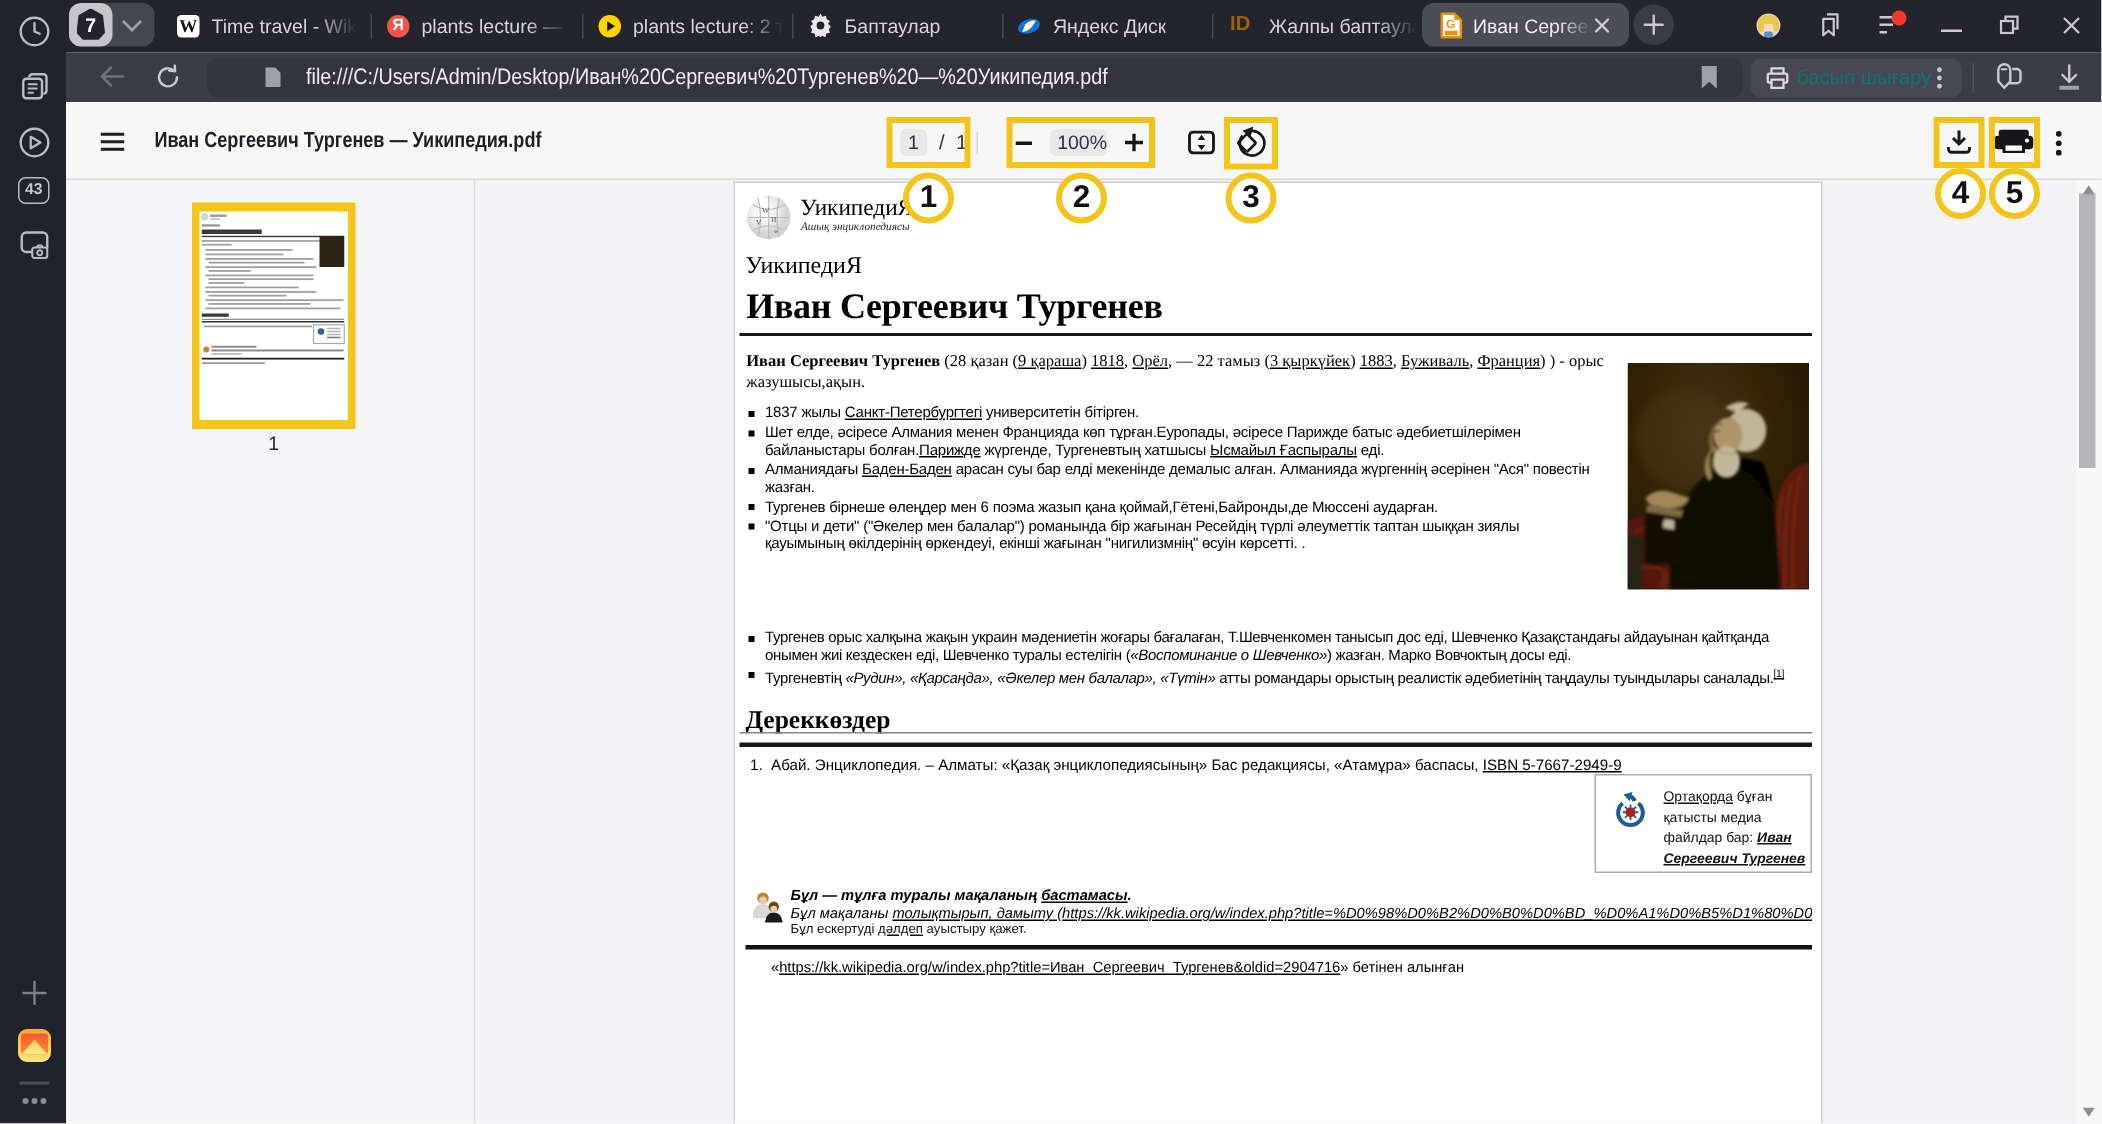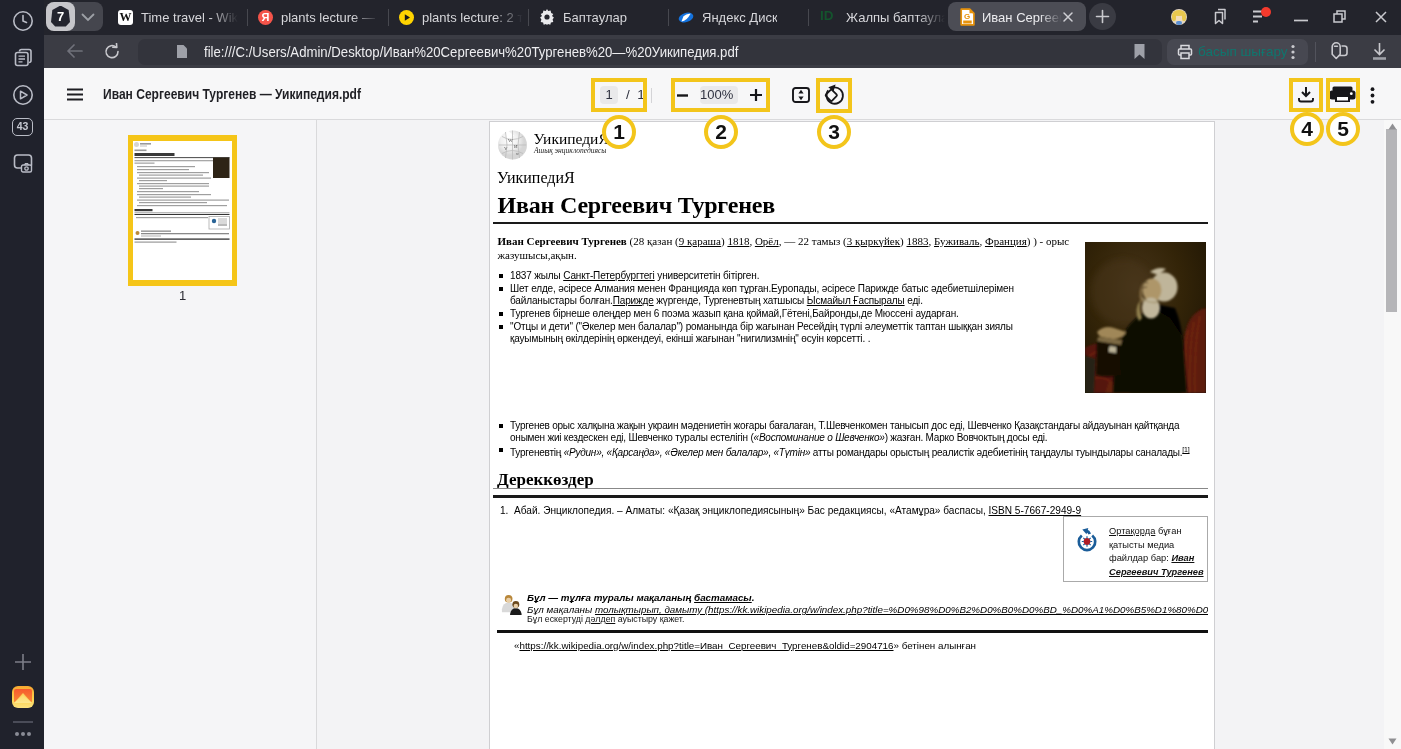--- a/index.html
+++ b/index.html
@@ -114,21 +114,21 @@
   <div class="abs ttl" style="left:563px;top:0;width:70px">Баптаулар</div>
   <div class="abs tsep" style="left:668px"></div>
 
   <svg class="abs" style="left:678px;top:10px" width="16" height="15" viewBox="0 0 16 15">
       <ellipse cx="8" cy="7.5" rx="7.5" ry="4.6" fill="#1372DE" transform="rotate(-18 8 7.5)"></ellipse>
       <path d="M2.5 9.8 Q7 11.5 13.5 5.4 Q10 3.6 6 5.6 Z" fill="#fff" transform="rotate(-18 8 7.5)"></path>
     </svg>
   <div class="abs ttl" style="left:702px;top:0;width:75px">Яндекс Диск</div>
   <div class="abs tsep" style="left:808px"></div>
 
-  <div class="abs" style="left:820px;top:8px;color:#14532d;font-weight:bold;font-size:13.5px">ID</div>
+  <div class="abs" style="left:820px;top:8px;color:#a16207;font-weight:bold;font-size:13.5px">ID</div>
   <div class="abs ttl fade" style="left:846px;top:0;width:102px">Жалпы баптаулар</div>
 
   <div class="abs" style="left:948px;top:2px;width:138px;height:29px;border-radius:8px;background:#4C4D55"></div>
   <svg class="abs" style="left:960px;top:8px" width="15" height="18" viewBox="0 0 15 18">
     <path d="M1.2 1.2 h8.5 l4.2 4.2 v11.4 h-12.7 z" fill="#fff" stroke="#E8930C" stroke-width="1.7" stroke-linejoin="round"></path>
     <path d="M9.5 0.8 l4.5 4.5 h-4.5 z" fill="#E8930C"></path>
     <text x="4" y="10.5" font-size="8" font-weight="bold" fill="#E8930C" font-family="Liberation Sans">G</text>
     <rect x="3.2" y="12.5" width="8.5" height="3" fill="#E8930C"></rect>
   </svg>
   <div class="abs ttl fade" style="left:982px;top:0;width:82px;color:#ECECEF">Иван Сергееви</div>
@@ -211,21 +211,21 @@
     </svg>
   <div class="abs" style="left:103px;top:86px;color:#1F1F24;font-size:14.5px;font-weight:bold;transform:scaleX(0.83);transform-origin:left center">Иван Сергеевич Тургенев — Уикипедия.pdf</div>
 
   <div class="abs" style="left:600px;top:86px;width:18px;height:18px;border-radius:4px;background:#E9E9EB;color:#2F3240;font-size:13px;text-align:center;line-height:18px">1</div>
   <div class="abs" style="left:626px;top:87px;color:#2F3240;font-size:13.5px">/&nbsp;&nbsp;1</div>
   <div class="abs" style="left:651px;top:88px;width:1px;height:15px;background:#D4D4D7"></div>
 
   <svg class="abs" style="left:677px;top:94px" width="11" height="3" viewBox="0 0 11 3">
       <path d="M0 1.5 h11" stroke="#17171B" stroke-width="2.4"></path>
     </svg>
-  <div class="abs" style="left:700px;top:86px;width:38px;height:18px;border-radius:4px;background:#E9E9EB;color:#2F3240;font-size:13px;text-align:left;line-height:18px">100%</div>
+  <div class="abs" style="left:700px;top:86px;width:38px;height:18px;border-radius:4px;background:#E9E9EB;color:#2F3240;font-size:13px;text-align:right;line-height:18px">100%</div>
   <svg class="abs" style="left:750px;top:89px" width="12" height="12" viewBox="0 0 12 12">
       <path d="M6 0 V12 M0 6 H12" stroke="#17171B" stroke-width="2.2"></path>
     </svg>
 
   <svg class="abs" style="left:792px;top:87px" width="18" height="16" viewBox="0 0 18 16">
       <rect x="1" y="1" width="16" height="14" rx="2.5" fill="none" stroke="#17171B" stroke-width="1.9"></rect>
       <path d="M9 2.8 l2.6 3.6 h-5.2 z" fill="#17171B"></path>
       <path d="M9 13.2 l2.6 -3.6 h-5.2 z" fill="#17171B"></path>
     </svg>
 
@@ -365,20 +365,21 @@
         <path d="M62 45 l-5 1 M63 41 q-4 -2 -7 0" stroke="#46341c" stroke-width="1" fill="none"></path>
         <ellipse cx="66" cy="66" rx="9" ry="10.5" fill="#c1b79c"></ellipse>
         <path d="M56 57 q-3 10 1 19 l-3 3 q-6 -11 2 -22" fill="#93824f"></path>
         <path d="M57 56 q7 6 16 4" stroke="#a89a74" stroke-width="1.3" fill="none"></path>
       </g>
     </svg>
 
     <ul class="abs" id="ul1" style="left:21px;top:149px;width:640px">
       <li>1837 жылы <u>Санкт-Петербургтегі</u> университетін бітірген.</li>
       <li>Шет елде, әсіресе Алмания менен Францияда көп тұрған.Еуропады, әсіресе Парижде батыс әдебиетшілерімен<br>байланыстары болған.<u>Парижде</u> жүргенде, Тургеневтың хатшысы <u>Ысмайыл Ғаспыралы</u> еді.</li>
+      <li>Алманиядағы <u>Баден-Баден</u> арасан суы бар елді мекенінде демалыс алған. Алманияда жүргеннің әсерінен "Ася" повестін<br>жазған.</li>
       <li>Тургенев бірнеше өлеңдер мен 6 поэма жазып қана қоймай,Гётені,Байронды,де Мюссені аударған.</li>
       <li>"Отцы и дети" ("Әкелер мен балалар") романында бір жағынан Ресейдің түрлі әлеуметтік таптан шыққан зиялы<br>қауымының өкілдерінің өркендеуі, екінші жағынан "нигилизмнің" өсуін көрсетті. .</li>
     </ul>
     <ul class="abs" id="ul2" style="left:21px;top:299px;width:700px">
       <li>Тургенев орыс халқына жақын украин мәдениетін жоғары бағалаған, Т.Шевченкомен танысып дос еді, Шевченко Қазақстандағы айдауынан қайтқанда<br>онымен жиі кездескен еді, Шевченко туралы естелігін (<i>«Воспоминание о Шевченко»</i>) жазған. Марко Вовчоктың досы еді.</li>
       <li>Тургеневтің <i>«Рудин», «Қарсаңда», «Әкелер мен балалар», «Түтін»</i> атты романдары орыстың реалистік әдебиетінің таңдаулы туындылары саналады.<sup style="font-size:7px"><u>[1]</u></sup></li>
     </ul>
 
     <div class="abs ser" style="left:8px;top:349.5px;font-size:17px;line-height:17px;font-weight:bold">Дереккөздер</div>
     <div class="abs" style="left:4px;top:366.5px;width:715px;height:1px;background:#888"></div>

